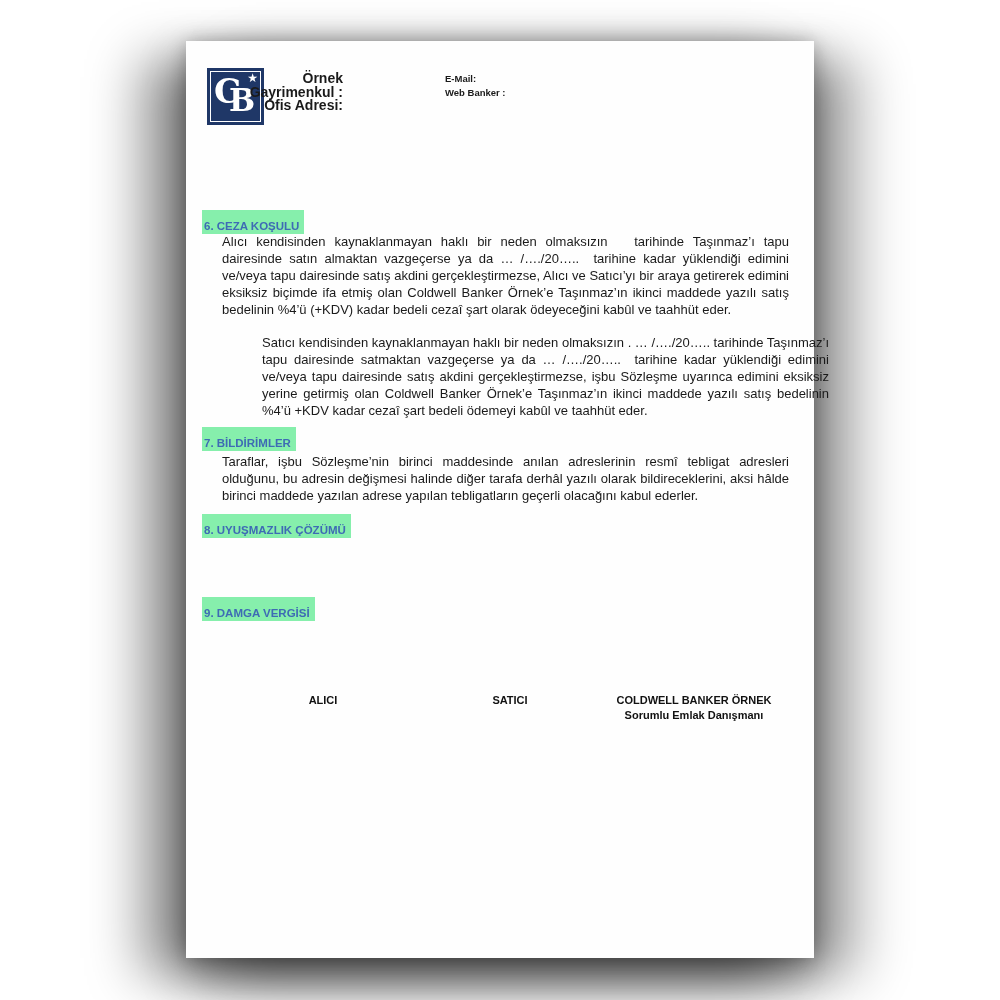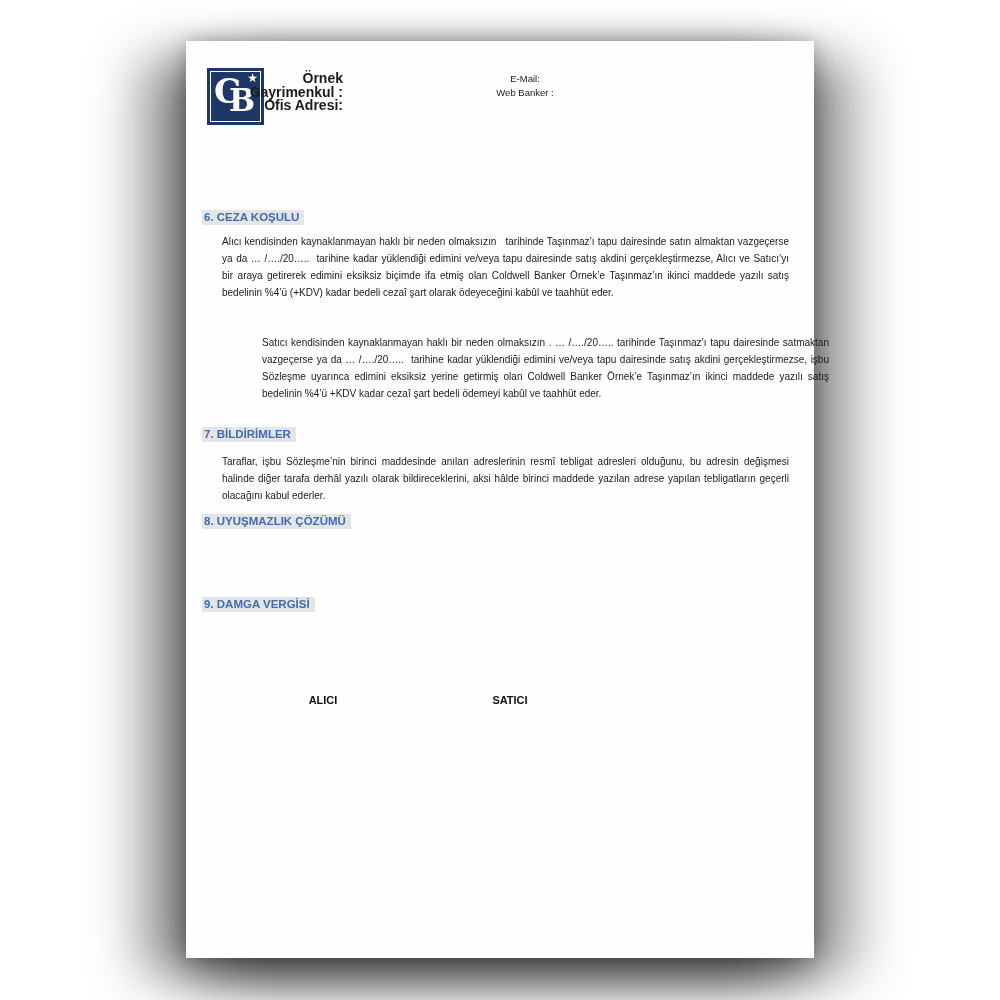--- a/index.html
+++ b/index.html
@@ -45,38 +45,38 @@
     color: #ffffff; font-size: 12px; line-height: 1;
   }
   .hdr-left {
     position: absolute; left: 55px; top: 31px; width: 102px;
     text-align: right;
     font-size: 14px; font-weight: bold; color: #1a1a1a;
     line-height: 13.5px;
   }
   .hdr-right {
     position: absolute; left: 259px; top: 31px; width: 160px;
-    text-align: center;
-    font-size: 9.5px; font-weight: normal; color: #1a1a1a;
+    text-align: left;
+    font-size: 9.5px; font-weight: bold; color: #1a1a1a;
     line-height: 13.5px;
   }
   
   .sec-heading {
     position: absolute; left: 16px;
     font-size: 11.5px; font-weight: bold;
   }
   .sec-heading > span {
-    background: #e5e5e5;
+    background: #86efac;
     color: #3e6bb4;
-    padding: 1px 5px 2px 2px;
+    padding: 10px 5px 2px 2px;
     display: inline-block;
   }
   .para {
     position: absolute; left: 36px; width: 567px;
-    font-size: 10px; color: #1a1a1a;
+    font-size: 13px; color: #1a1a1a;
     line-height: 17px;
     text-align: justify;
   }
   .para-flush {
     position: absolute; left: 16px; width: 600px;
     font-size: 11.5px; color: #1a1a1a;
     line-height: 17px;
     text-align: left;
   }
   .h6 { top: 169px; }
@@ -134,14 +134,18 @@
   <div class="sec-heading h8">
     <span>8. UYUŞMAZLIK ÇÖZÜMÜ</span>
   </div>
 
   <div class="sec-heading h9">
     <span>9. DAMGA VERGİSİ</span>
   </div>
 
   <div class="sig sig-buyer">ALICI</div>
   <div class="sig sig-seller">SATICI</div>
+  <div class="sig sig-company">
+    <div>COLDWELL BANKER ÖRNEK</div>
+    <div>Sorumlu Emlak Danışmanı</div>
+  </div>
 
 </div>
 
 </body></html>

